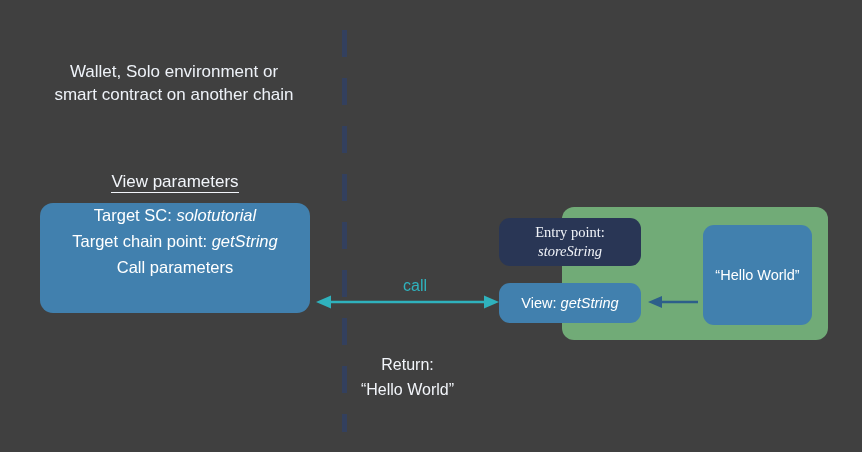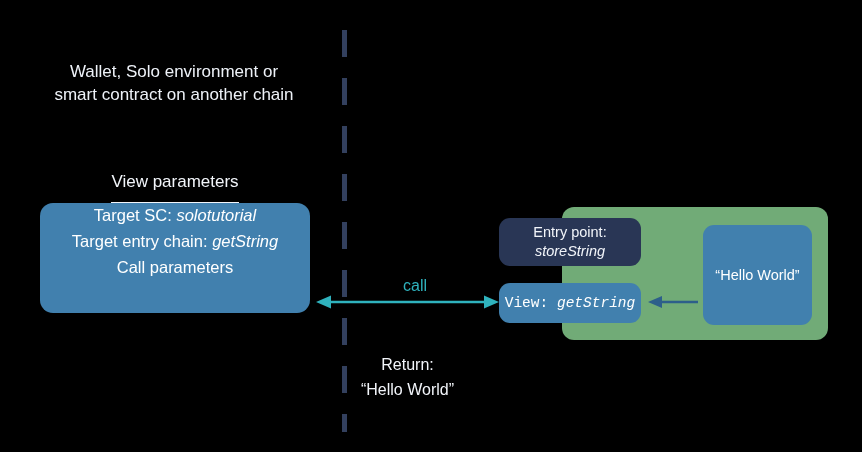--- a/index.html
+++ b/index.html
@@ -4,21 +4,21 @@
 <style>
   html, body {
     margin: 0;
     padding: 0;
     background: #101d38;
   }
   #canvas {
     position: relative;
     width: 862px;
     height: 452px;
-    background: #000000;
+    background: #404040;
     overflow: hidden;
     font-family: "Liberation Sans", sans-serif;
     color: #ffffff;
     -webkit-font-smoothing: antialiased;
   }
 
   
   .col-header {
     position: absolute;
     text-align: center;
@@ -35,21 +35,21 @@
     position: absolute;
     left: 40px;
     top: 172px;
     width: 270px;
     text-align: center;
     font-size: 17px;
     color: #f2f5fa;
   }
   #view-params-title span {
     border-bottom: 1.5px solid #f2f5fa;
-    padding-bottom: 11px;
+    padding-bottom: 1px;
   }
 
   #view-params-box {
     position: absolute;
     left: 40px;
     top: 203px;
     width: 270px;
     height: 110px;
     background: #4180ae;
     border-radius: 13px;
@@ -138,39 +138,39 @@
     left: 499px;
     top: 218px;
     width: 142px;
     height: 48px;
     background: #293655;
     border-radius: 11px;
     display: flex;
     flex-direction: column;
     align-items: center;
     justify-content: center;
+    font-family: Liberation Serif, serif;
   }
   #entry-point-box .line {
     font-size: 14.5px;
     line-height: 19px;
     color: #f2f5fa;
   }
 
   #view-box {
     position: absolute;
     left: 499px;
     top: 283px;
     width: 142px;
     height: 40px;
     background: #4180ae;
     border-radius: 11px;
     display: flex;
     align-items: center;
     justify-content: center;
-    font-family: Liberation Mono, monospace;
   }
   #view-box .line {
     font-size: 14.5px;
     color: #ffffff;
   }
 
   #stored-string-box {
     position: absolute;
     left: 703px;
     top: 225px;
@@ -203,21 +203,21 @@
 
 <div id="canvas">
 
   <div class="col-header" id="header-left">Wallet, Solo environment or
 smart contract on another chain</div>
 
   <div id="view-params-title"><span>View parameters</span></div>
 
   <div id="view-params-box">
     <div class="line"><span>Target SC: </span><span class="em">solotutorial</span></div>
-    <div class="line"><span>Target entry chain: </span><span class="em">getString</span></div>
+    <div class="line"><span>Target chain point: </span><span class="em">getString</span></div>
     <div class="line"><span>Call parameters</span></div>
   </div>
 
   <div id="divider"></div>
 
   <div id="call-label">call</div>
 
   <svg id="call-arrow" viewBox="0 0 183 20" xmlns="http://www.w3.org/2000/svg">
     <line x1="12" y1="10" x2="171" y2="10" stroke="#2fb2bd" stroke-width="2.6"></line>
     <polygon points="0,10 15,3.5 15,16.5" fill="#2fb2bd"></polygon>

